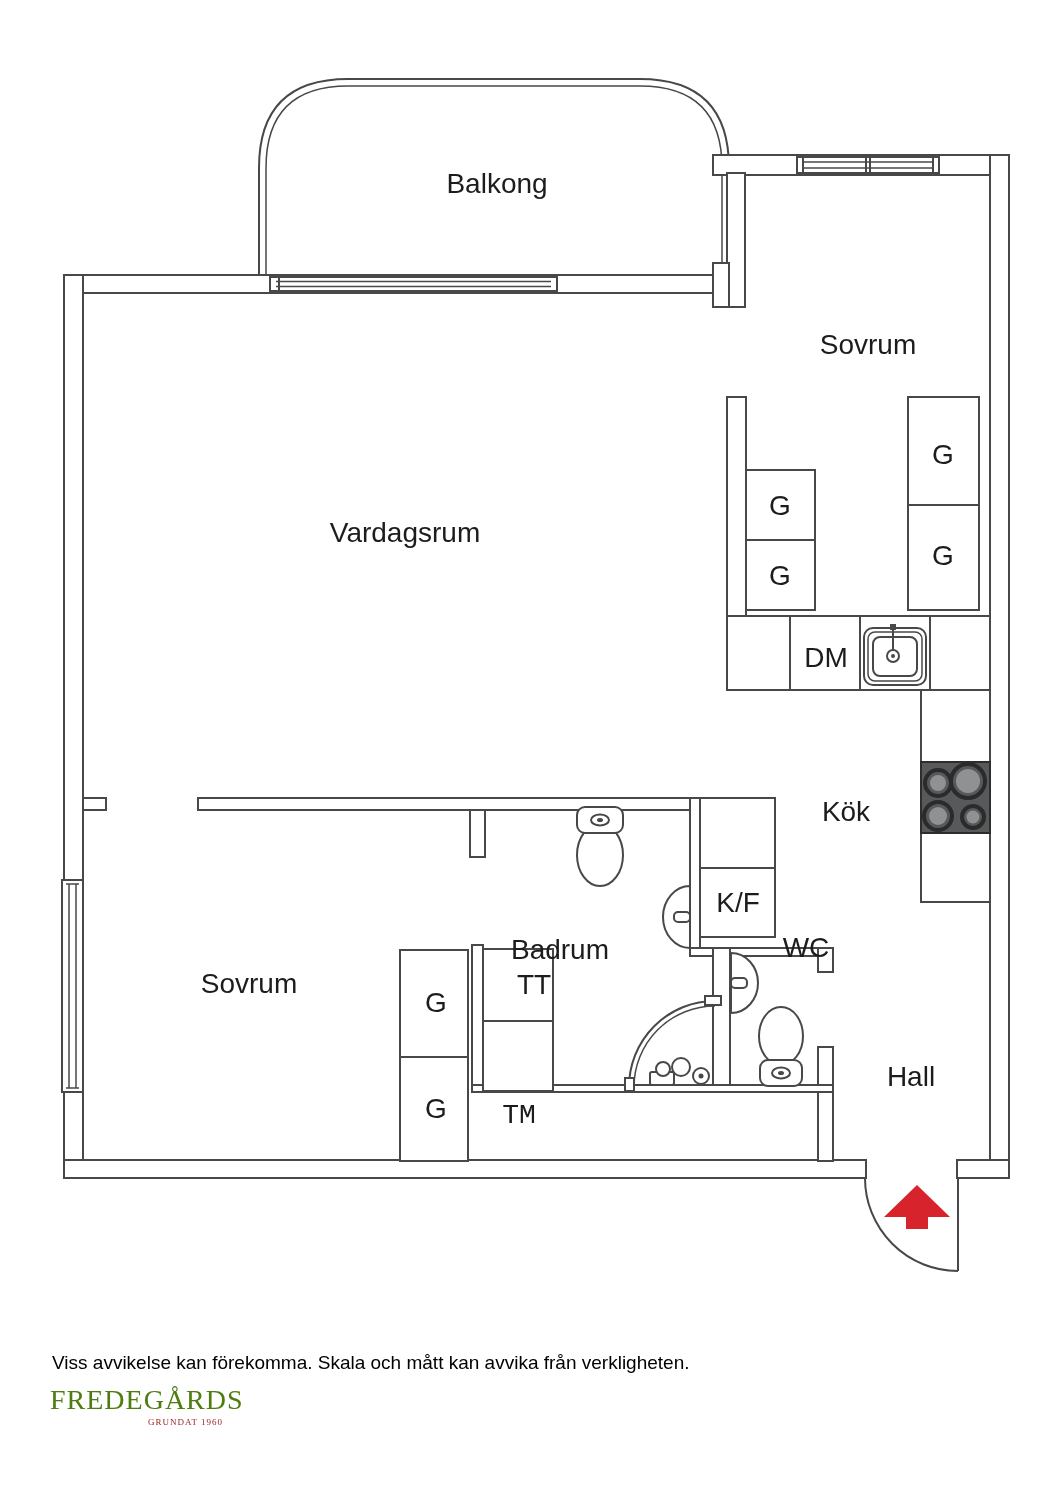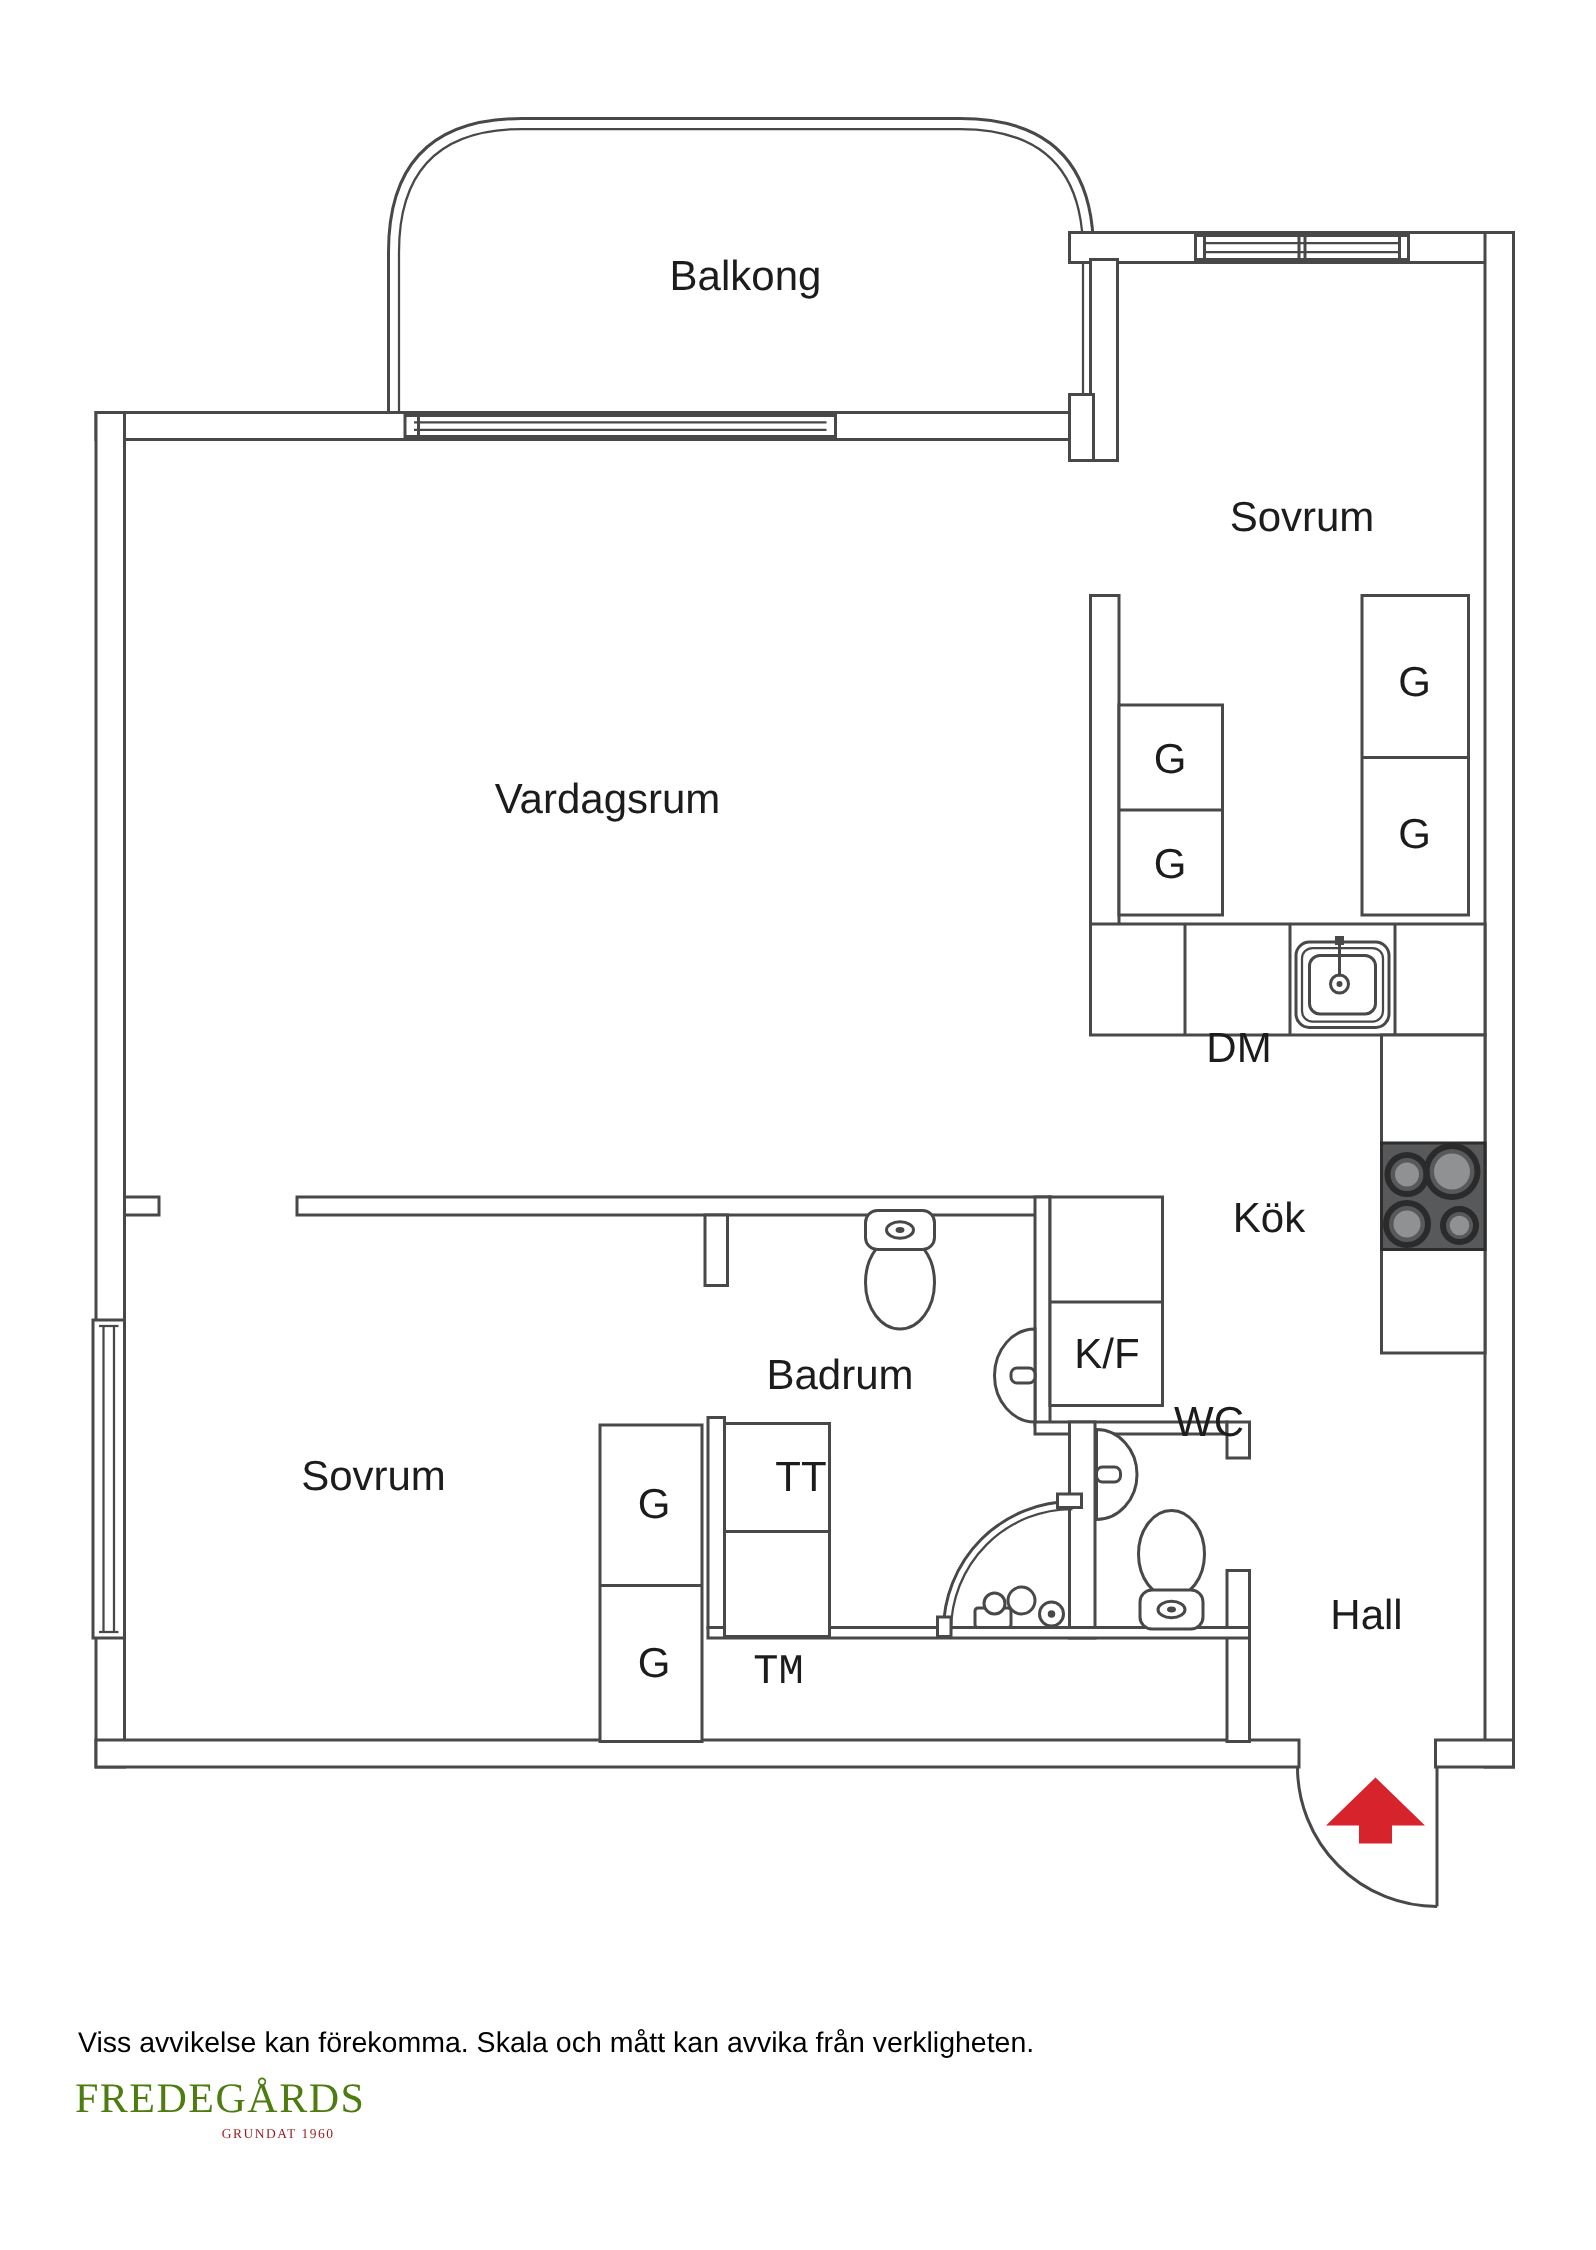--- a/index.html
+++ b/index.html
@@ -157,32 +157,32 @@
     <g>
       <line class="ln" x1="958" y1="1178" x2="958" y2="1271"></line>
       <path class="ln" d="M865,1178 A93,93 0 0 0 958,1271"></path>
     </g>
     <polygon points="917,1185 950,1217 928,1217 928,1229 906,1229 906,1217 884,1217" fill="#d7232b"></polygon>
   </svg>
 
   <span class="lbl" style="left:497px;top:184px;">Balkong</span>
   <span class="lbl" style="left:868px;top:345px;">Sovrum</span>
   <span class="lbl" style="left:405px;top:533px;">Vardagsrum</span>
-  <span class="lbl" style="left:560px;top:917px;">Badrum</span>
+  <span class="lbl" style="left:560px;top:950px;">Badrum</span>
   <span class="lbl" style="left:846px;top:812px;">Kök</span>
   <span class="lbl" style="left:911px;top:1077px;">Hall</span>
   <span class="lbl" style="left:249px;top:984px;">Sovrum</span>
 
   <span class="lbl" style="left:780px;top:506px;">G</span>
   <span class="lbl" style="left:780px;top:576px;">G</span>
   <span class="lbl" style="left:943px;top:455px;">G</span>
   <span class="lbl" style="left:943px;top:556px;">G</span>
   <span class="lbl" style="left:436px;top:1003px;">G</span>
   <span class="lbl" style="left:436px;top:1109px;">G</span>
-  <span class="lbl" style="left:826px;top:658px;margin-top:41px;">DM</span>
+  <span class="lbl" style="left:826px;top:658px;">DM</span>
   <span class="lbl" style="left:738px;top:903px;">K/F</span>
   <span class="lbl" style="left:519px;top:985px;margin-left:15px;">TT</span>
   <span class="lbl" style="left:519px;top:1116px;font-family:Liberation Mono, monospace;">TM</span>
   <span class="lbl" style="left:806px;top:948px;">WC</span>
 
   <div class="footer-note">Viss avvikelse kan förekomma. Skala och mått kan avvika från verkligheten.</div>
   <div class="brand">FREDEGÅRDS</div>
   <div class="tagline">GRUNDAT 1960</div>
 
 </div>

